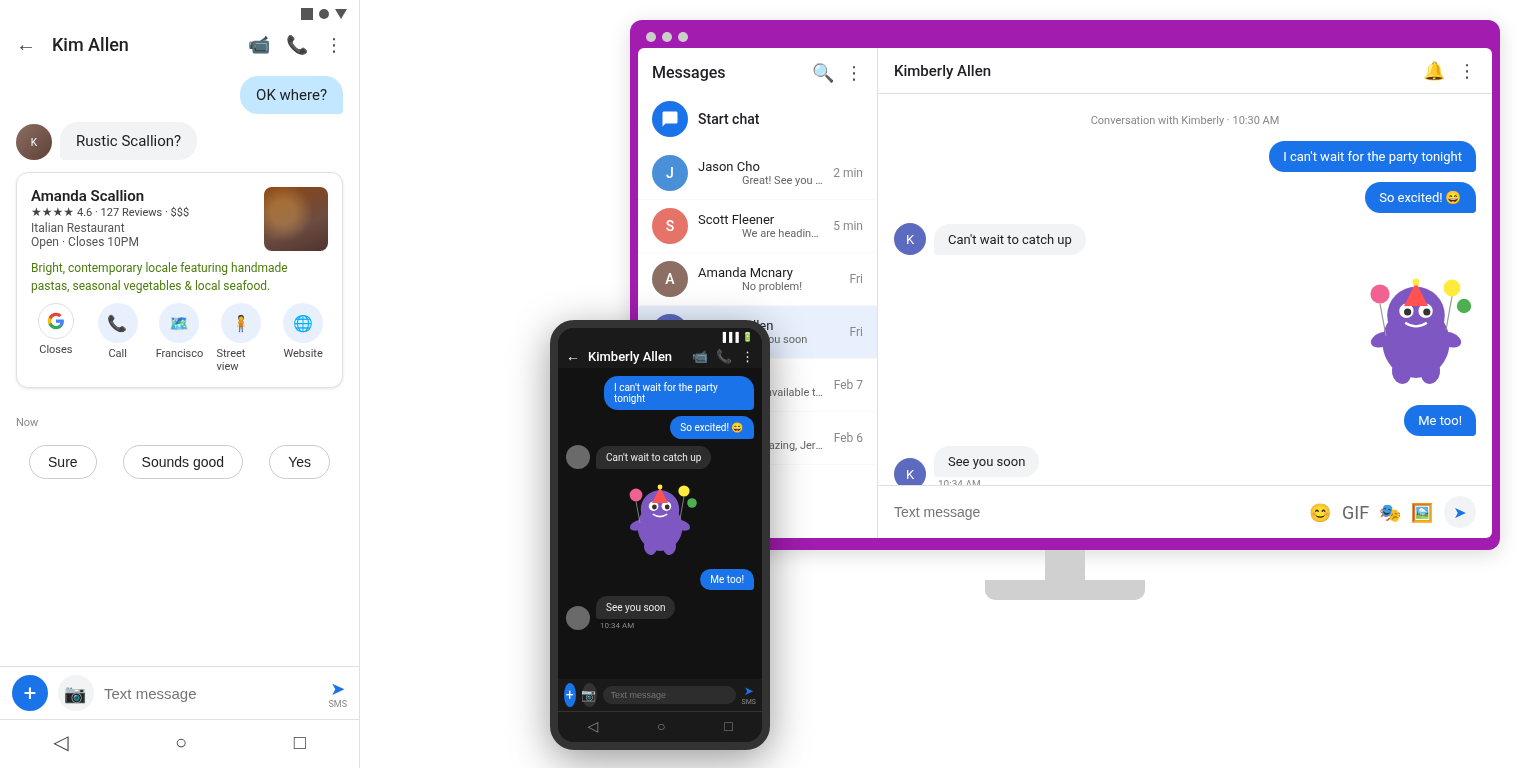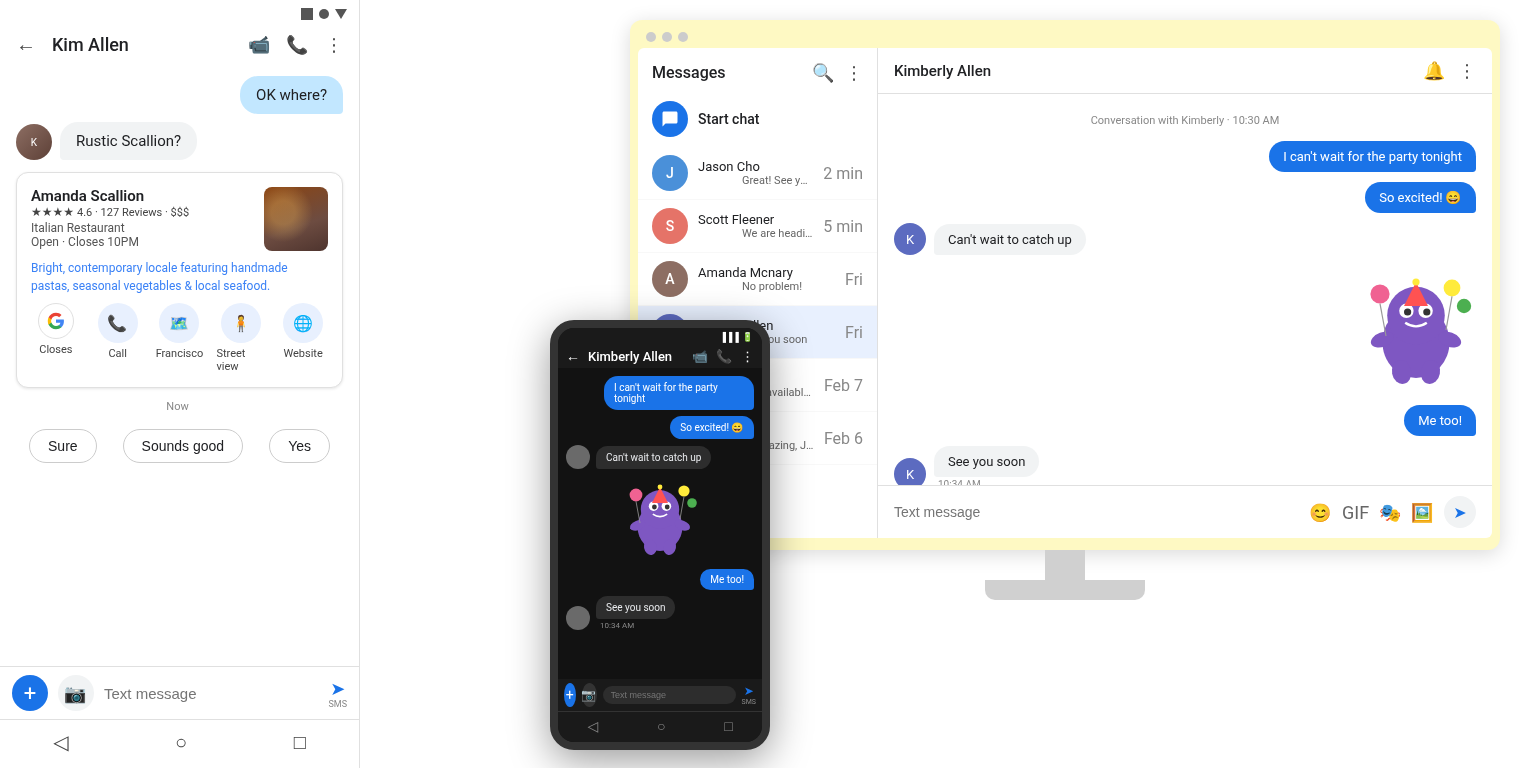--- a/index.html
+++ b/index.html
@@ -172,21 +172,21 @@
     }
     .rest-image-inner {
       width: 100%;
       height: 100%;
       background: 
         radial-gradient(circle at 30% 40%, rgba(255,200,100,0.3) 20%, transparent 50%),
         linear-gradient(160deg, #8B4513 0%, #6d4c41 60%, #4e342e 100%);
     }
     .restaurant-card .rest-desc {
       font-size: 12px;
-      color: #3b82f6;
+      color: #4d7c0f;
       margin: 8px 0;
       line-height: 1.5;
     }
     .restaurant-card .rest-actions {
       display: flex;
       gap: 12px;
       margin-top: 8px;
     }
     .rest-action-btn {
       display: flex;
@@ -204,24 +204,25 @@
       align-items: center;
       justify-content: center;
       font-size: 18px;
     }
     .rest-action-btn .btn-label {
       font-size: 11px;
       color: #444;
     }
 
     .timestamp-right {
-      text-align: center;
+      text-align: left;
       font-size: 11px;
       color: #888;
       padding-right: 4px;
+      margin-top: 16px;
     }
 
     .smart-reply-row {
       display: flex;
       gap: 26px;
       padding: 8px 0 4px;
       justify-content: center;
     }
     .smart-reply-chip {
       border: 1.5px solid #ccc;
@@ -500,21 +501,21 @@
       position: absolute;
       left: 630px;
       top: 20px;
       width: 870px;
       height: 600px;
     }
 
     .monitor-frame {
       width: 870px;
       height: 530px;
-      background: #fef9c3;
+      background: #a21caf;
       border-radius: 12px;
       padding: 8px;
       box-shadow: 0 4px 20px rgba(0,0,0,0.15);
     }
 
     .monitor-top-bar {
       display: flex;
       align-items: center;
       gap: 6px;
       padding: 4px 8px 6px;
@@ -630,21 +631,21 @@
     }
     .conv-preview {
       font-size: 11px;
       color: #666;
       white-space: nowrap;
       overflow: hidden;
       text-overflow: ellipsis;
       margin-left: 44px;
     }
     .conv-time {
-      font-size: 16px;
+      font-size: 12px;
       color: #888;
       flex-shrink: 0;
     }
 
     
     .chat-pane {
       flex: 1;
       display: flex;
       flex-direction: column;
     }

